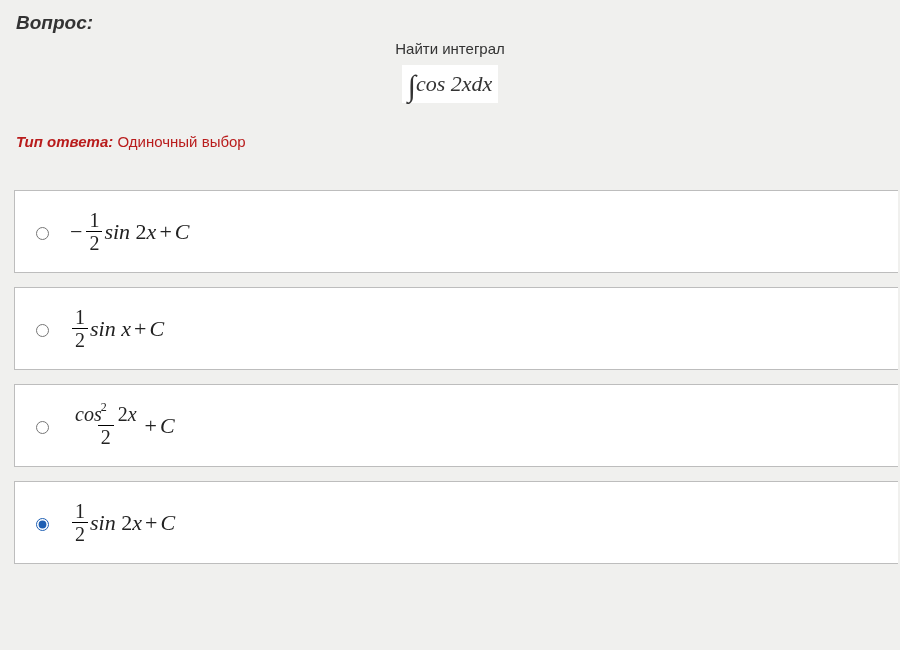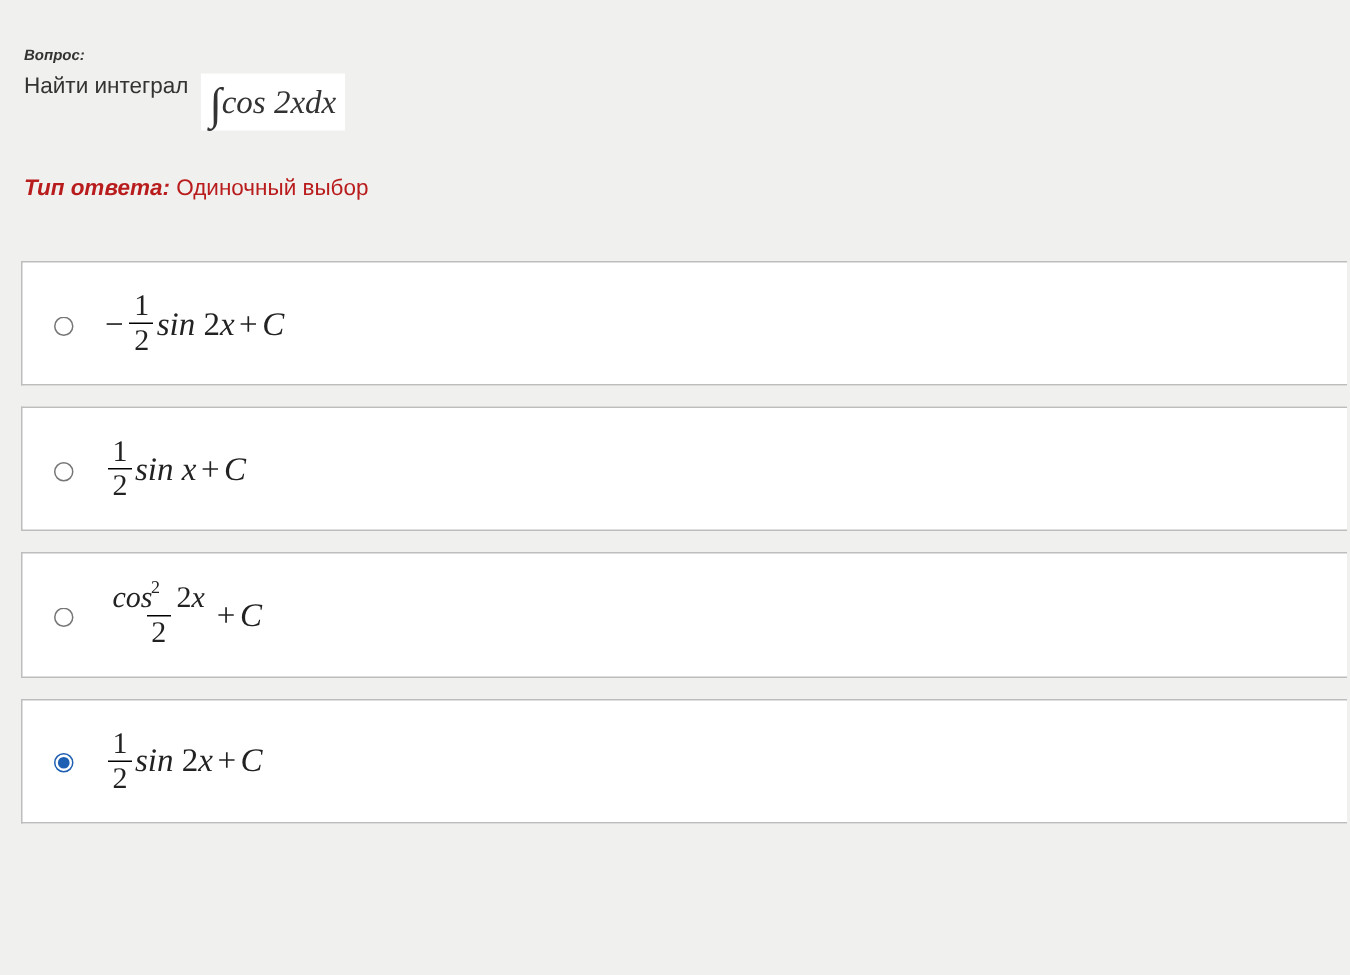--- a/index.html
+++ b/index.html
@@ -12,31 +12,32 @@
     color: #222;
     overflow: hidden;
   }
   .page {
     padding: 12px 16px 0 16px;
     box-sizing: border-box;
   }
   .q-label {
     font-style: italic;
     font-weight: 600;
-    font-size: 10px;
+    font-size: 19px;
     color: #333;
     margin-bottom: 6px;
-    margin-top: 20px;
   }
   .q-line {
     display: flex;
+    align-items: center;
     gap: 8px;
     font-size: 15px;
     color: #333;
     margin-bottom: 30px;
+    flex-direction: column;
   }
   .formula-box {
     background: #fff;
     padding: 4px 6px;
     line-height: 1;
   }
   .type-line {
     font-size: 15px;
     color: #b91c1c;
     margin-bottom: 40px;

